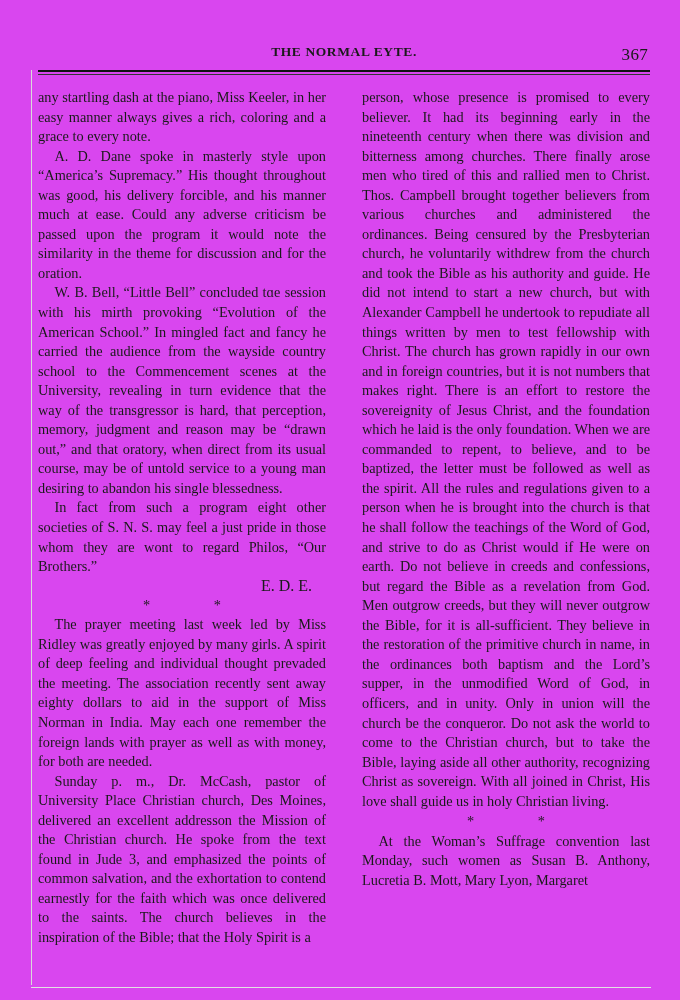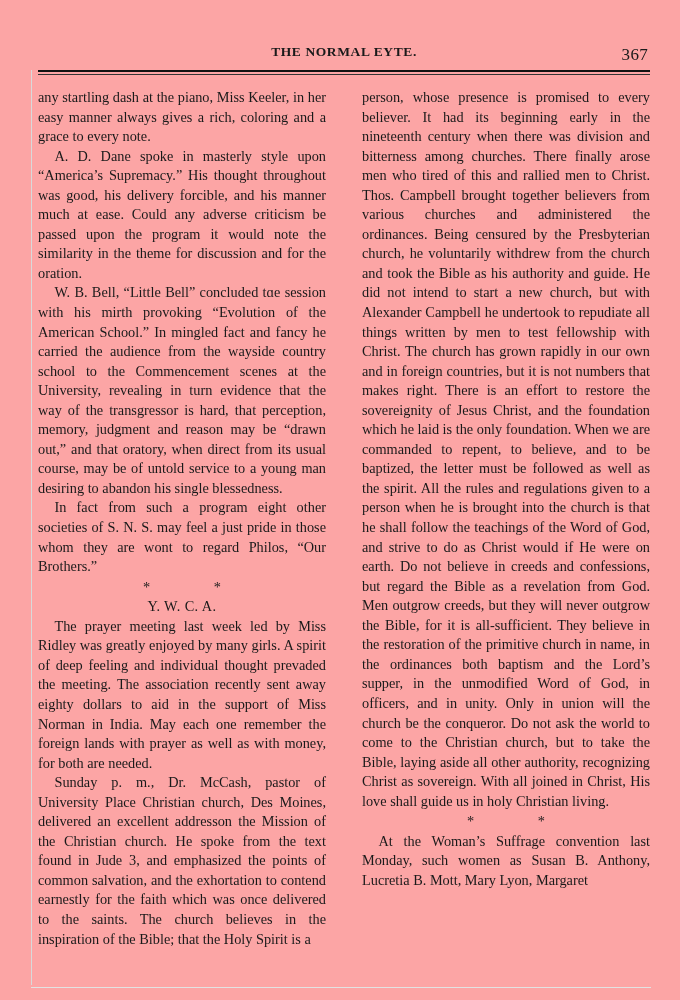--- a/index.html
+++ b/index.html
@@ -12,21 +12,21 @@
     height: 1000px;
     overflow: hidden;
     font-family: "Liberation Serif", "DejaVu Serif", serif;
     color: #1a1a1a;
   }
 
   .page {
     position: relative;
     width: 680px;
     height: 1000px;
-    background: #fca5a5;
+    background: #d946ef;
   }
 
   
   .scan-edge-left {
     position: absolute;
     left: 31px;
     top: 70px;
     width: 1px;
     height: 915px;
     background: #d9d9d9;
@@ -146,24 +146,24 @@
       <div class="col col-left">
 
         <p class="cont">any startling dash at the piano, Miss Keeler, in her easy manner always gives a rich, coloring and a grace to every note.</p>
 
         <p>A. D. Dane spoke in masterly style upon “America’s Supremacy.” His thought throughout was good, his delivery forcible, and his manner much at ease. Could any adverse criticism be passed upon the program it would note the similarity in the theme for discussion and for the oration.</p>
 
         <p>W. B. Bell, “Little Bell” concluded tɑe session with his mirth provoking “Evolution of the American School.” In mingled fact and fancy he carried the audience from the wayside country school to the Commencement scenes at the University, revealing in turn evidence that the way of the transgressor is hard, that perception, memory, judgment and reason may be “drawn out,” and that oratory, when direct from its usual course, may be of untold service to a young man desiring to abandon his single blessedness.</p>
 
         <p>In fact from such a program eight other societies of S. N. S. may feel a just pride in those whom they are wont to regard Philos, “Our Brothers.”</p>
 
+        <span class="sig">E. D. E.</span>
 
         <div class="stars">*  *</div>
 
-        <div class="section-heading">Y. W. C. A.</div>
 
         <p>The prayer meeting last week led by Miss Ridley was greatly enjoyed by many girls. A spirit of deep feeling and individual thought prevaded the meeting. The association recently sent away eighty dollars to aid in the support of Miss Norman in India. May each one remember the foreign lands with prayer as well as with money, for both are needed.</p>
 
         <p>Sunday p. m., Dr. McCash, pastor of University Place Christian church, Des Moines, delivered an excellent addresson the Mission of the Christian church. He spoke from the text found in Jude 3, and emphasized the points of common salvation, and the exhortation to contend earnestly for the faith which was once delivered to the saints. The church believes in the inspiration of the Bible; that the Holy Spirit is a</p>
 
       </div>
 
       <div class="col col-right">
 
         <p class="cont">person, whose presence is promised to every believer. It had its beginning early in the nineteenth century when there was division and bitterness among churches. There finally arose men who tired of this and rallied men to Christ. Thos. Campbell brought together believers from various churches and administered the ordinances. Being censured by the Presbyterian church, he voluntarily withdrew from the church and took the Bible as his authority and guide. He did not intend to start a new church, but with Alexander Campbell he undertook to repudiate all things written by men to test fellowship with Christ. The church has grown rapidly in our own and in foreign countries, but it is not numbers that makes right. There is an effort to restore the sovereignity of Jesus Christ, and the foundation which he laid is the only foundation. When we are commanded to repent, to believe, and to be baptized, the letter must be followed as well as the spirit. All the rules and regulations given to a person when he is brought into the church is that he shall follow the teachings of the Word of God, and strive to do as Christ would if He were on earth. Do not believe in creeds and confessions, but regard the Bible as a revelation from God. Men outgrow creeds, but they will never outgrow the Bible, for it is all-sufficient. They believe in the restoration of the primitive church in name, in the ordinances both baptism and the Lord’s supper, in the unmodified Word of God, in officers, and in unity. Only in union will the church be the conqueror. Do not ask the world to come to the Christian church, but to take the Bible, laying aside all other authority, recognizing Christ as sovereign. With all joined in Christ, His love shall guide us in holy Christian living.</p>

